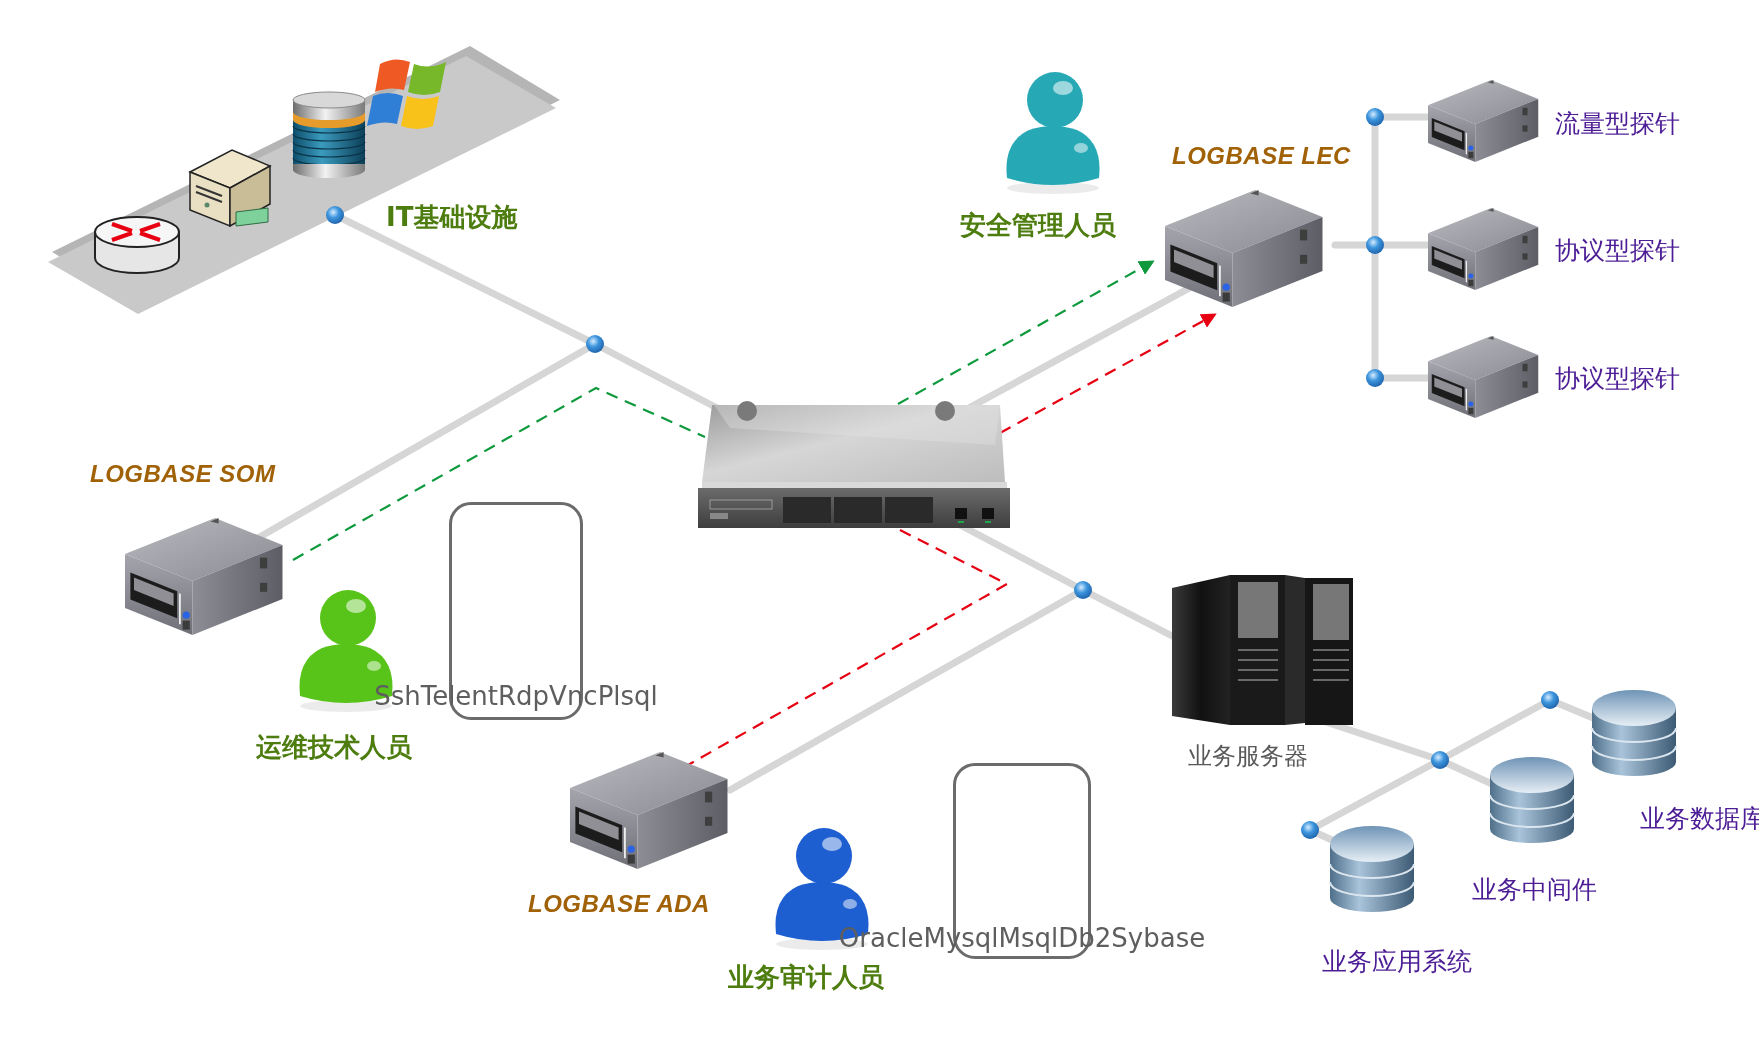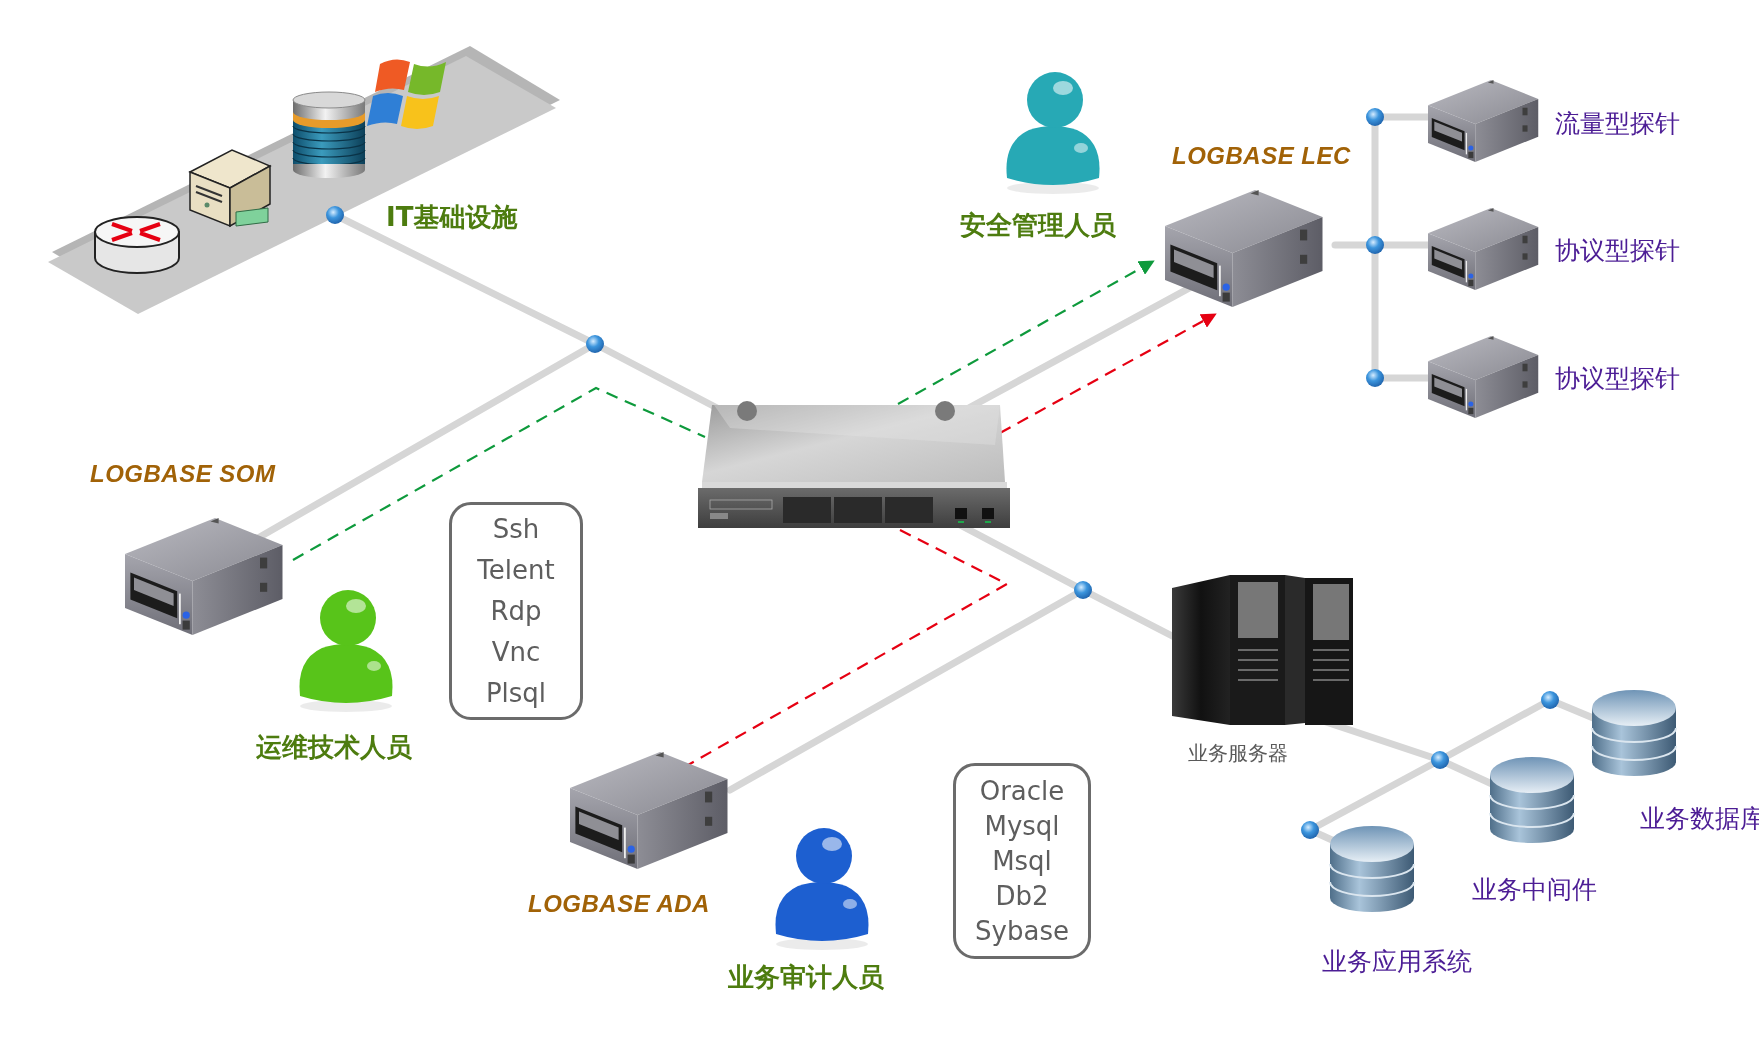--- a/index.html
+++ b/index.html
@@ -5,21 +5,21 @@
   html, body { margin: 0; padding: 0; background: #ffffff; }
   body { width: 1759px; height: 1043px; overflow: hidden; position: relative;
          font-family: "DejaVu Sans", "Liberation Sans", sans-serif; }
   #stage { position: absolute; left: 0; top: 0; width: 1759px; height: 1043px; }
   .lbl { position: absolute; color: #595959; font-family: "DejaVu Sans", sans-serif; white-space: nowrap; }
   .lbl-bold { font-weight: bold; font-size: 26px; color: #4d7c0f; }
   .lbl-reg { font-size: 25px; color: #4c1d95; }
   .brand { position: absolute; color: #a16207; font-family: "Liberation Sans", sans-serif;
            font-weight: bold; font-style: italic; font-size: 24px; letter-spacing: 0.5px; white-space: nowrap; }
   .proto-box { position: absolute; border: 3px solid #6b6b6b; border-radius: 22px; background: #fff;
-               display: flex; flex-direction: column; align-items: center; justify-content: center;
+               display: flex; flex-direction: row; align-items: flex-end; justify-content: center;
                color: #5e5e5e; font-family: "DejaVu Sans", sans-serif; font-size: 26px; line-height: 41px; }
   .proto-box span { display: block; }
 </style>
 </head>
 <body>
 
 <svg id="stage" viewBox="0 0 1759 1043" xmlns="http://www.w3.org/2000/svg">
   <defs>
     <linearGradient id="boxTop" x1="0" y1="0" x2="1" y2="1">
       <stop offset="0" stop-color="#b9b9c0"></stop>
@@ -274,21 +274,21 @@
 <div class="lbl lbl-bold" style="left:728px;top:960px;">业务审计人员</div>
 
 <div class="brand" style="left:1172px;top:142px;">LOGBASE LEC</div>
 <div class="brand" style="left:90px;top:460px;">LOGBASE  SOM</div>
 <div class="brand" style="left:528px;top:890px;">LOGBASE  ADA</div>
 
 <div class="lbl lbl-reg" style="left:1555px;top:107px;">流量型探针</div>
 <div class="lbl lbl-reg" style="left:1555px;top:234px;">协议型探针</div>
 <div class="lbl lbl-reg" style="left:1555px;top:362px;">协议型探针</div>
 
-<div class="lbl" style="left:1188px;top:740px;font-size:20px;">业务服务器</div>
+<div class="lbl" style="left:1188px;top:740px;font-size:24px;">业务服务器</div>
 <div class="lbl lbl-reg" style="left:1600px;top:802px;margin-left:40px;">业务数据库</div>
 <div class="lbl lbl-reg" style="left:1472px;top:873px;">业务中间件</div>
 <div class="lbl lbl-reg" style="left:1322px;top:945px;">业务应用系统</div>
 
 <div class="proto-box" style="left:449px;top:502px;width:128px;height:212px;">
   <span>Ssh</span>
   <span>Telent</span>
   <span>Rdp</span>
   <span>Vnc</span>
   <span>Plsql</span>

